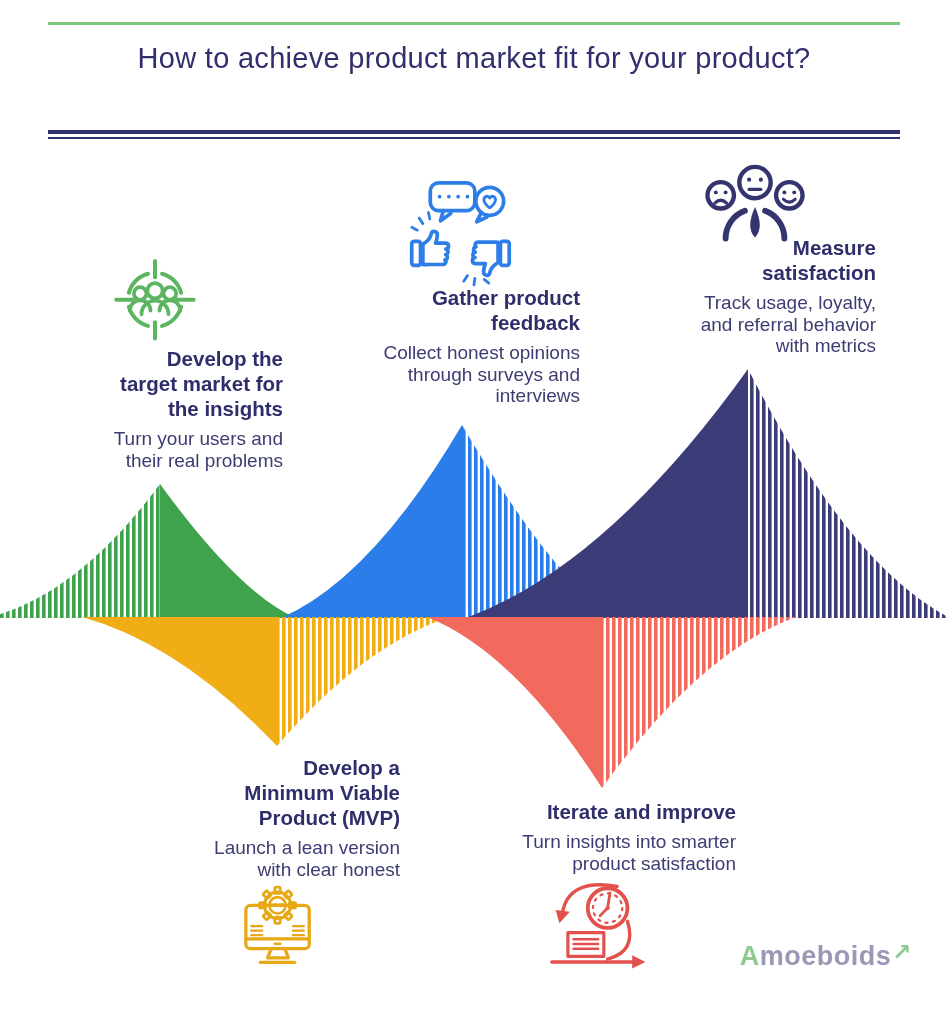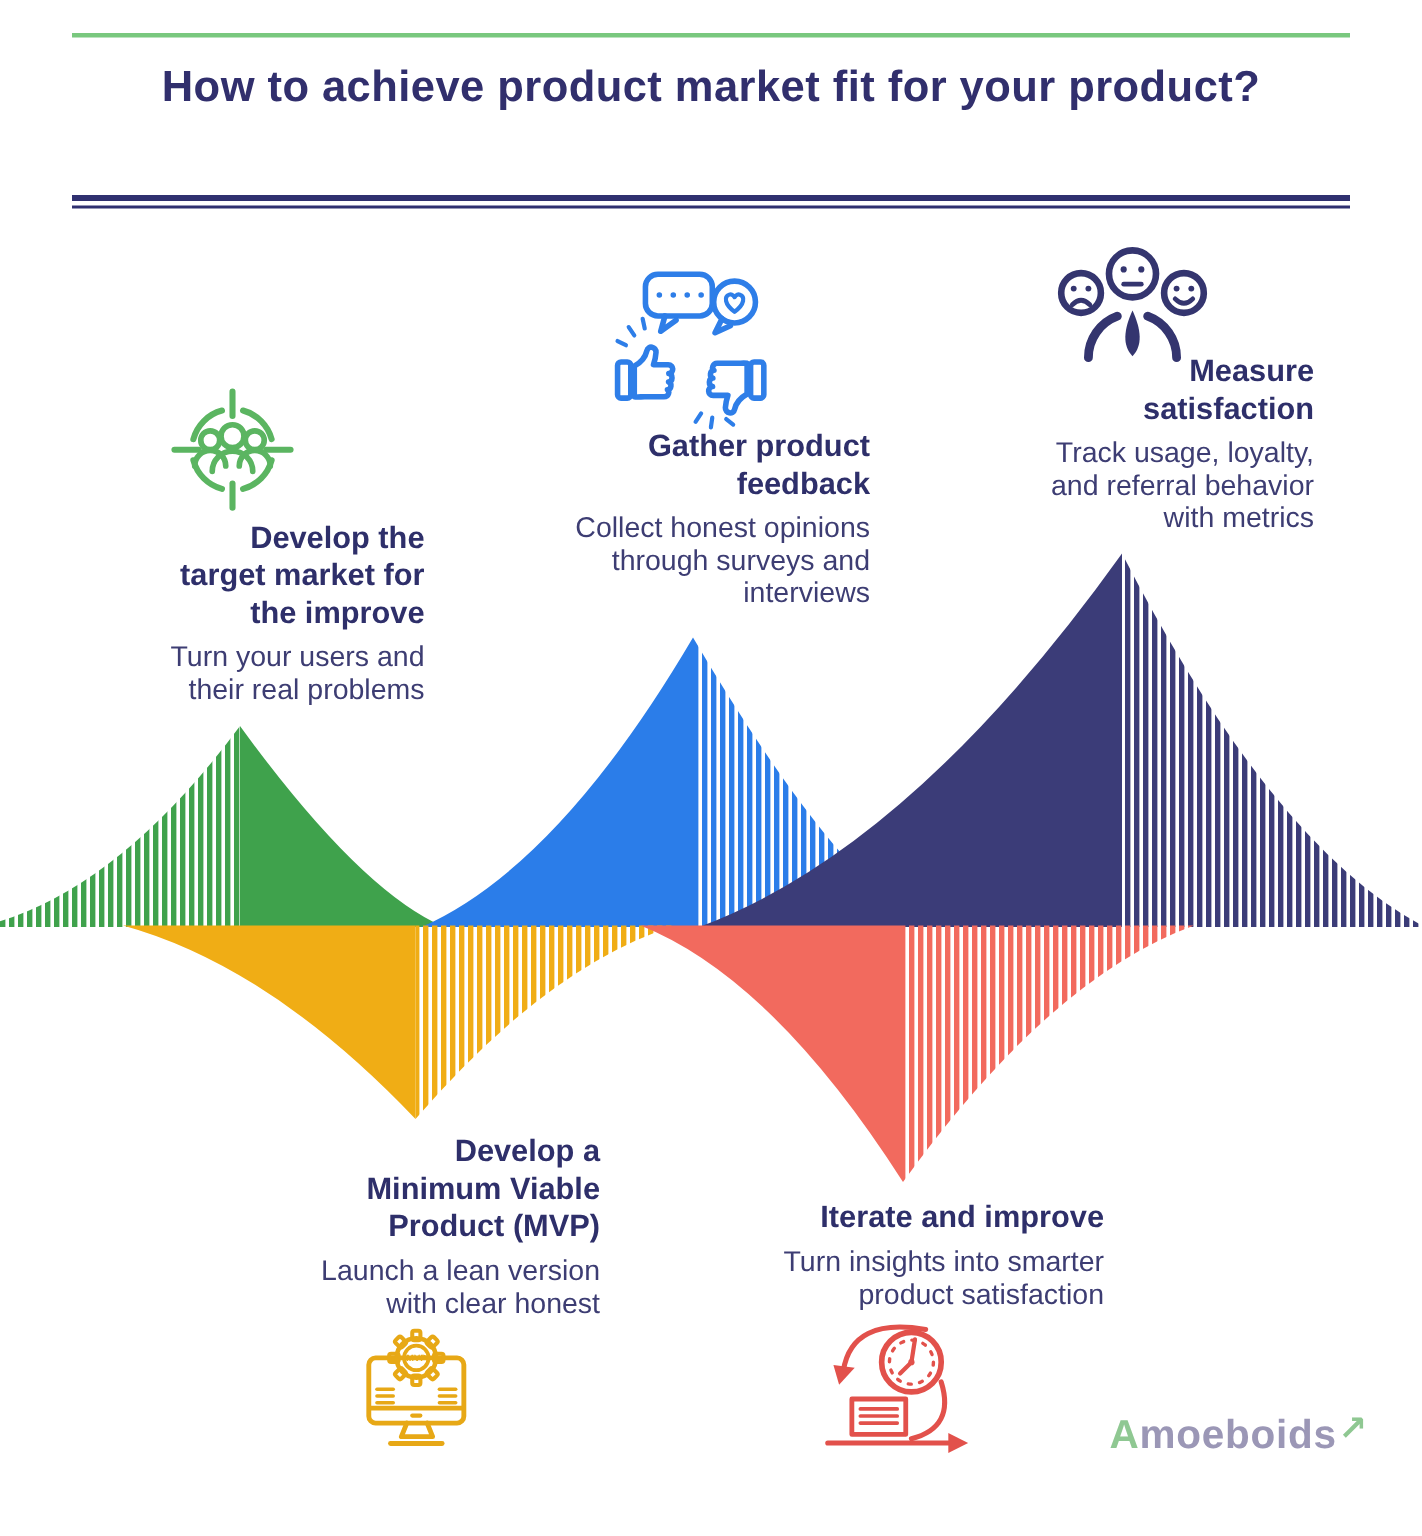--- a/index.html
+++ b/index.html
@@ -3,21 +3,21 @@
 <meta charset="utf-8">
 <style>
   html,body{margin:0;padding:0;background:#fff;}
   #canvas{
     position:relative;width:948px;height:1024px;background:#fff;overflow:hidden;
     font-family:"Liberation Sans","DejaVu Sans",sans-serif;
   }
   .topline{position:absolute;left:48px;right:48px;top:22px;height:3px;background:#79c87e;}
   .page-title{
     position:absolute;left:0;right:0;top:40px;text-align:center;
-    font-size:29px;line-height:37px;font-weight:700;color:#312f6d;letter-spacing:.3px;
+    font-size:29px;line-height:37px;font-weight:400;color:#312f6d;letter-spacing:.3px;
   }
   .divider{position:absolute;left:48px;right:48px;top:130px;height:3px;
     border-top:4px solid #2f3070;border-bottom:2px solid #2f3070;box-sizing:content-box;}
   #spikes{position:absolute;left:0;top:0;z-index:1;}
   .icon{position:absolute;z-index:3;}
   .icon svg{display:block;}
   .st{stroke:currentColor;fill:none;stroke-linecap:round;stroke-linejoin:round;}
   .fl{fill:currentColor;stroke:none;}
   .icon-target{color:#5bb561;}
   .icon-feedback{color:#2e7ee8;}
@@ -202,21 +202,21 @@
       <line class="st" stroke-width="2.6" x1="26" y1="73" x2="52" y2="73"></line>
       <line class="st" stroke-width="3.6" x1="3" y1="87" x2="90" y2="87"></line>
       <path class="fl" d="M 88 80 L 102 87 L 88 94 Z"></path>
     </svg>
   </div>
 
   <div class="step-text s1">
     <h3>
       <span>Develop the</span>
       <span>target market for</span>
-      <span>the improve</span>
+      <span>the insights</span>
     </h3>
     <p>
       <span>Turn your users and</span>
       <span>their real problems</span>
     </p>
   </div>
 
   <div class="step-text s2">
     <h3>
       <span>Gather product</span>

